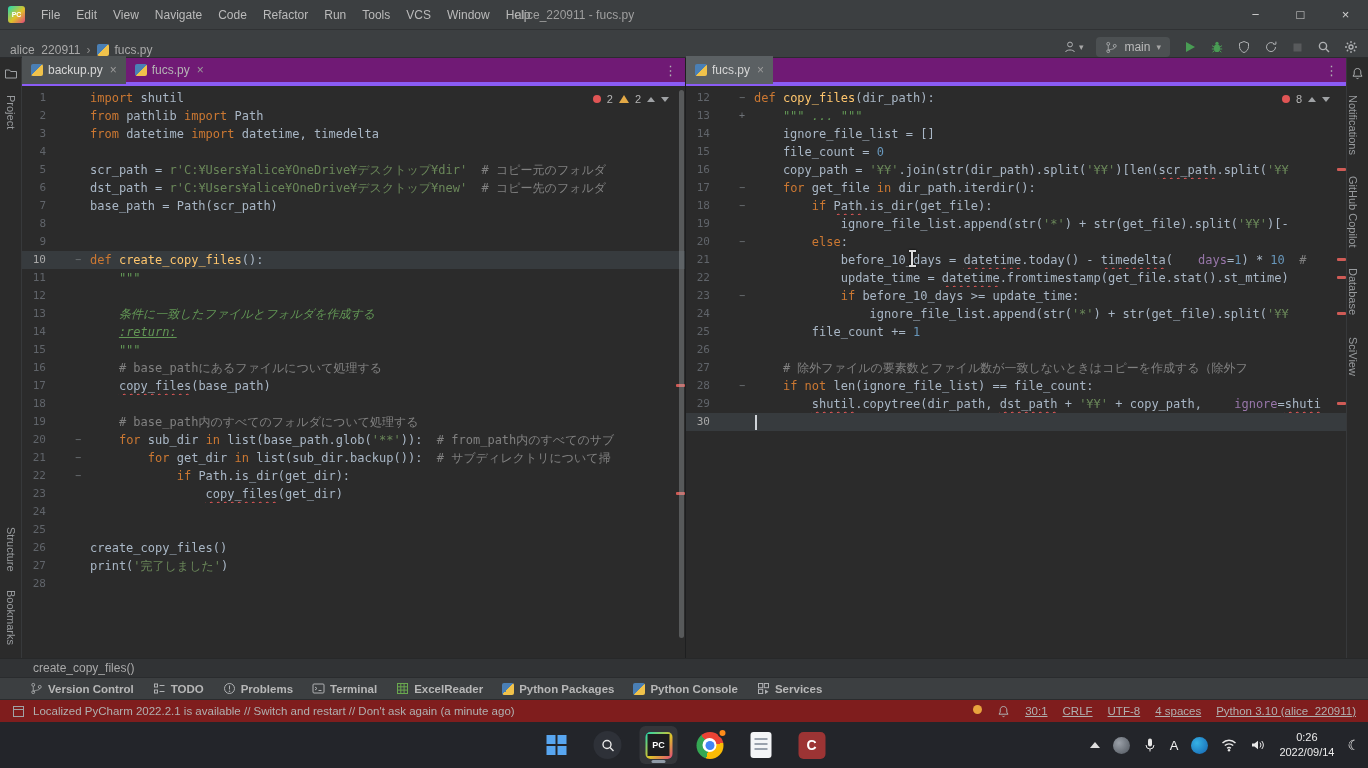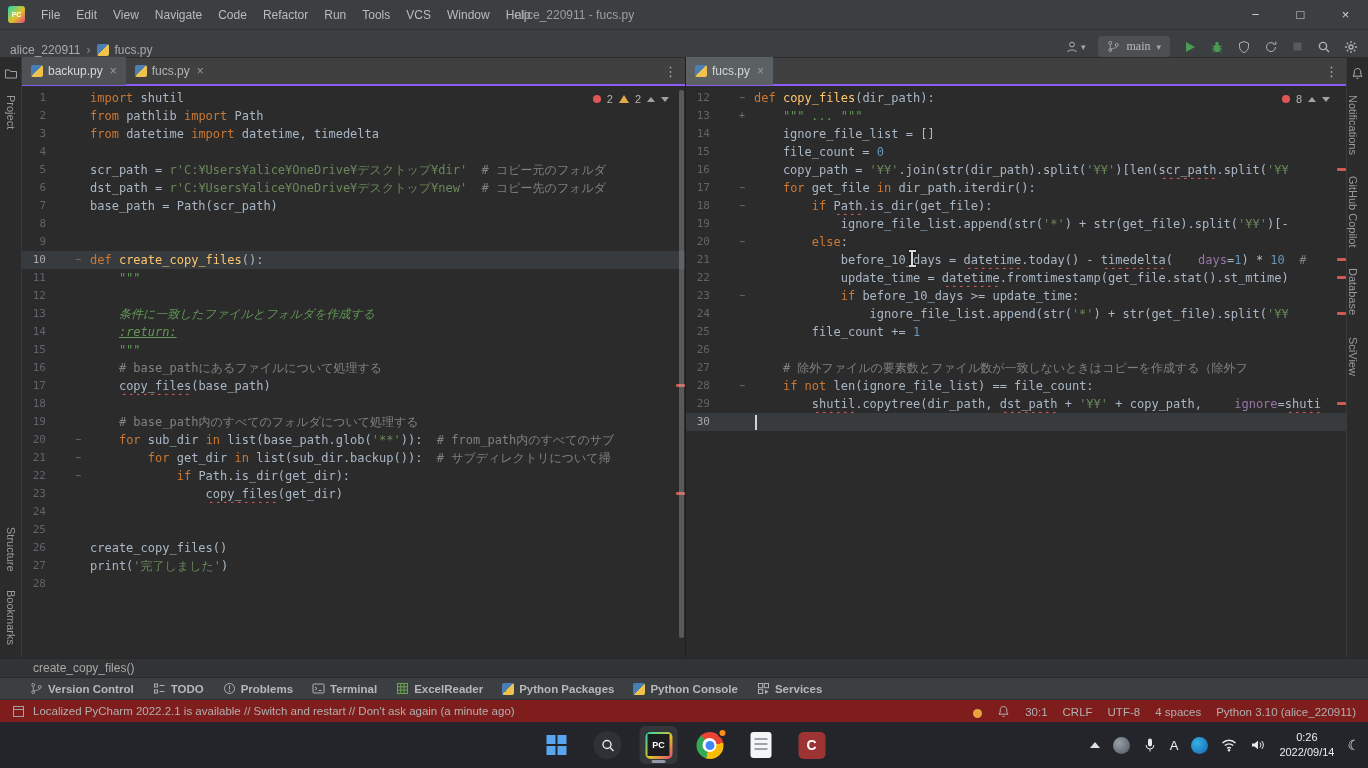--- a/index.html
+++ b/index.html
@@ -18,38 +18,38 @@
   .wc{width:45px;display:flex;align-items:center;justify-content:center;color:#d2d2d2;font-size:13px;}
 
   
   .navbar{height:28px;background:#3c3f41;border-bottom:1px solid #2a2c2e;display:flex;align-items:flex-end;padding:0 10px;}
   .crumbs{display:flex;align-items:center;gap:6px;color:#a9a9a9;}
   .pyicon{width:12px;height:12px;border-radius:2px;flex:none;display:inline-block;
           background:linear-gradient(135deg,#4a7fb5 0 50%,#f0c24b 50% 100%);}
   .crumb-sep{color:#8a8a8a;}
   .nav-right{margin-left:auto;display:flex;align-items:center;gap:13px;}
   .nav-ic{display:flex;align-items:center;gap:2px;}
-  .branch-widget{display:flex;align-items:center;gap:6px;background:#4c5052;border-radius:4px;padding:3px 9px;color:#bbb;font-family:Liberation Serif, serif;}
+  .branch-widget{display:flex;align-items:center;gap:6px;background:#4c5052;border-radius:4px;padding:3px 9px;color:#bbb;}
   .dim{opacity:.45;}
   .caret-glyph{font-size:9px;color:#a7a7a7;}
 
   
   .main{display:flex;height:600px;}
   .stripe{width:22px;background:#2b2b2b;display:flex;flex-direction:column;align-items:center;padding-top:6px;}
   .stripe-left{border-right:1px solid #37393b;}
   .stripe-right{border-left:1px solid #37393b;}
   .vlabel{writing-mode:vertical-rl;font-size:11px;color:#999c9f;padding:9px 0;cursor:default;}
   .stripe-bottom{margin-top:auto;display:flex;flex-direction:column;align-items:center;padding-bottom:4px;}
   .stripe-icon{margin:3px 0;}
 
   .split{display:flex;flex:1;min-width:0;}
   .pane{display:flex;flex-direction:column;min-width:0;}
   .pane-left{width:664px;flex:none;border-right:1px solid #1e1f20;}
   .pane-right{flex:1;}
-  .tabbar{height:28px;background:#404040;display:flex;align-items:center;border-bottom:2px solid #8b5cf6;flex:none;}
+  .tabbar{height:28px;background:#701a75;display:flex;align-items:center;border-bottom:4px solid #8b5cf6;flex:none;}
   .tab{display:flex;align-items:center;gap:5px;padding:0 9px;height:28px;color:#b5b5b5;}
   .tab.active{background:#4e5254;color:#d6d6d6;}
   .pane-right .tab.active{background:#5b6063;}
   .tab-close{color:#9b9b9b;margin-left:2px;}
   .kebab{margin-left:auto;padding-right:8px;color:#afb1b3;font-size:13px;}
 
   .ebody{position:relative;flex:1;overflow:hidden;background:#2b2b2b;
          font-family:"DejaVu Sans Mono",monospace;font-size:12px;padding-top:3px;}
   .line{display:flex;height:18px;line-height:18px;position:relative;color:#a9b7c6;}
   .line.hl{background:#373b3e;}
@@ -78,21 +78,21 @@
   .tri-up{width:0;height:0;border-left:4px solid transparent;border-right:4px solid transparent;border-bottom:5px solid #9fa2a5;}
   .tri-down{width:0;height:0;border-left:4px solid transparent;border-right:4px solid transparent;border-top:5px solid #9fa2a5;}
   .vscroll{position:absolute;top:4px;right:1px;width:5px;height:548px;background:rgba(170,174,178,.35);border-radius:3px;}
 
   
   .contextbar{height:19px;background:#313335;border-top:1px solid #272829;display:flex;align-items:center;padding-left:33px;color:#a9a9a9;}
   .twbar{height:22px;background:#3c3f41;border-top:1px solid #2a2c2e;display:flex;align-items:center;gap:19px;padding-left:30px;font-size:11.5px;color:#b7b7b7;}
   .tw-item{display:flex;align-items:center;gap:5px;font-weight:bold;}
   .twicon{display:flex;align-items:center;}
   .statusbar{height:23px;background:#7f1d1d;border-top:1px solid #2a2c2e;display:flex;align-items:center;padding:0 12px;gap:8px;font-size:11.5px;color:#b0b0b0;}
-  .sb-right{margin-left:auto;display:flex;align-items:flex-end;gap:15px;}
+  .sb-right{margin-left:auto;display:flex;align-items:flex-start;gap:15px;text-decoration:underline;}
   .orange-dot{width:9px;height:9px;border-radius:50%;background:#e8a33d;display:inline-block;}
 
   
   .taskbar{height:46px;background:#23252a;position:relative;display:flex;align-items:center;}
   .tb-center{position:absolute;left:50%;transform:translateX(-50%);display:flex;align-items:center;gap:13px;}
   .tb-ic{width:38px;height:38px;display:flex;align-items:center;justify-content:center;border-radius:6px;position:relative;}
   .tb-ic.active{background:rgba(255,255,255,.08);}
   .tb-ic.active::after{content:'';position:absolute;bottom:1px;left:50%;transform:translateX(-50%);width:14px;height:3px;border-radius:2px;background:#909ba7;}
   .search-circle{width:28px;height:28px;border-radius:50%;background:#2e3138;display:flex;align-items:center;justify-content:center;}
   .pc-task{width:27px;height:27px;border-radius:5px;background:linear-gradient(135deg,#1bd9b4,#dfc229 55%,#e0457b);padding:2.5px;}

